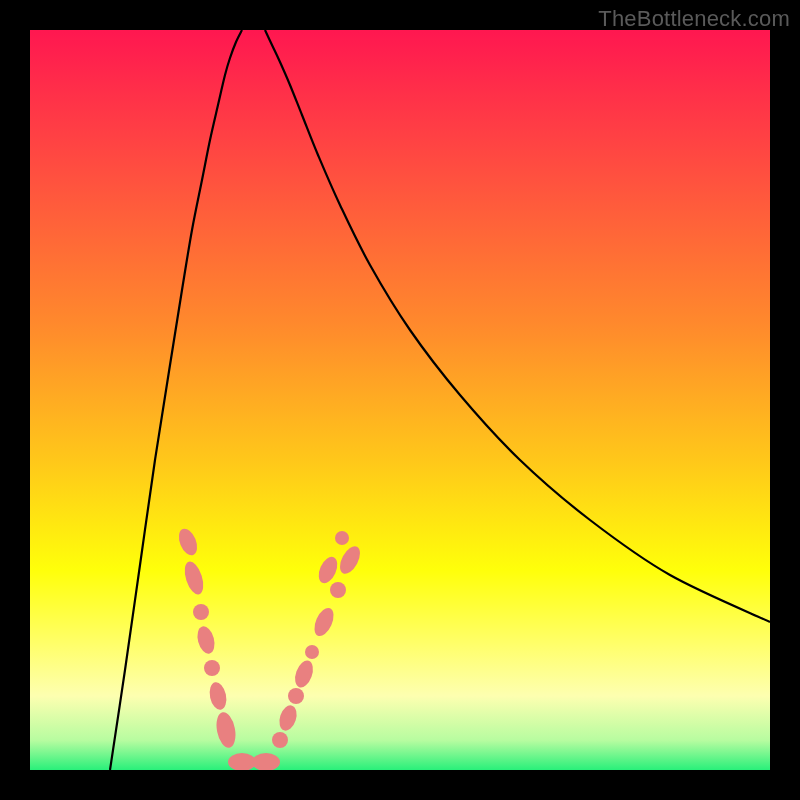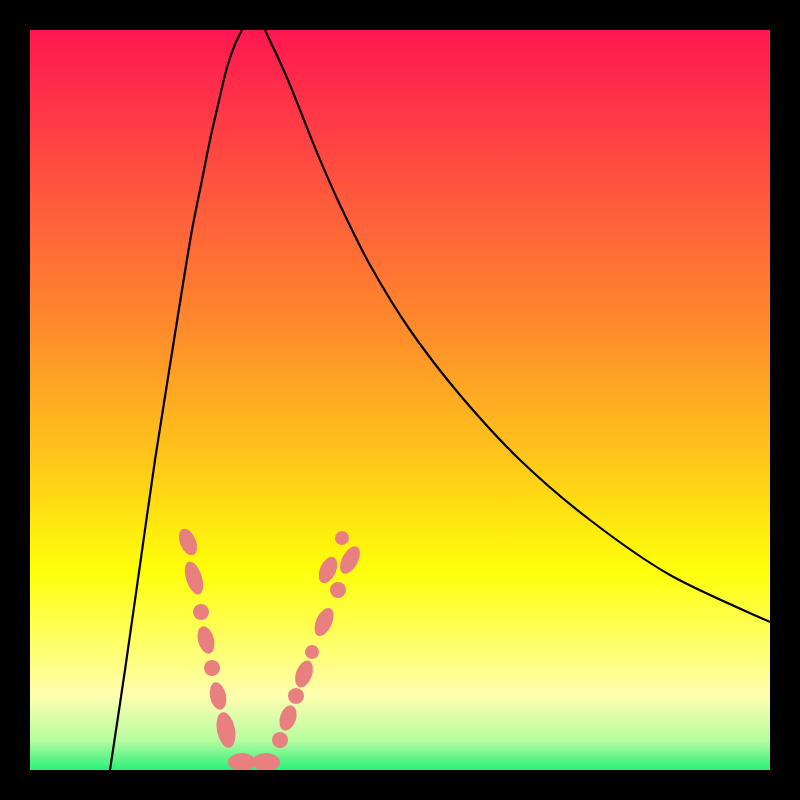--- a/index.html
+++ b/index.html
@@ -78,13 +78,14 @@
           <ellipse cx="274" cy="644" rx="8" ry="14" transform="rotate(20 274 644)" fill="#e98080" stroke="#d46a6a" stroke-width="0"></ellipse>
           <circle cx="282" cy="622" r="7" fill="#e98080" stroke="#d46a6a" stroke-width="0"></circle>
           <ellipse cx="294" cy="592" rx="8" ry="15" transform="rotate(24 294 592)" fill="#e98080" stroke="#d46a6a" stroke-width="0"></ellipse>
           <circle cx="308" cy="560" r="8" fill="#e98080" stroke="#d46a6a" stroke-width="0"></circle>
           <ellipse cx="298" cy="540" rx="8" ry="14" transform="rotate(24 298 540)" fill="#e98080" stroke="#d46a6a" stroke-width="0"></ellipse>
           <ellipse cx="320" cy="530" rx="8" ry="15" transform="rotate(28 320 530)" fill="#e98080" stroke="#d46a6a" stroke-width="0"></ellipse>
           <circle cx="312" cy="508" r="7" fill="#e98080" stroke="#d46a6a" stroke-width="0"></circle>
         </g>
     </svg>
   </div>
+  <div class="watermark">TheBottleneck.com</div>
 </div>
 
 </body></html>

